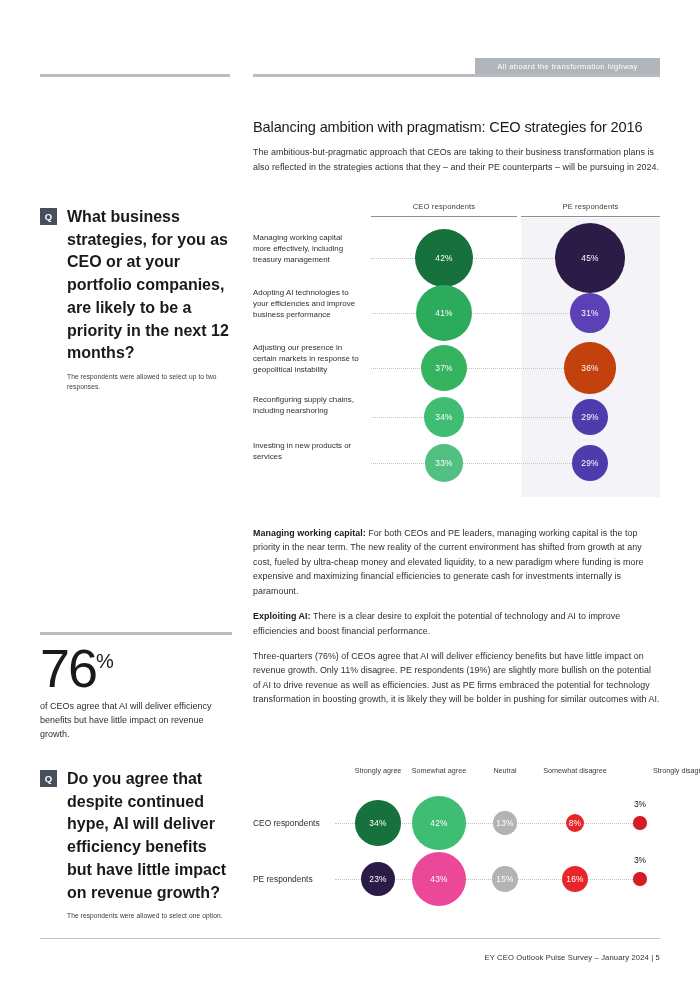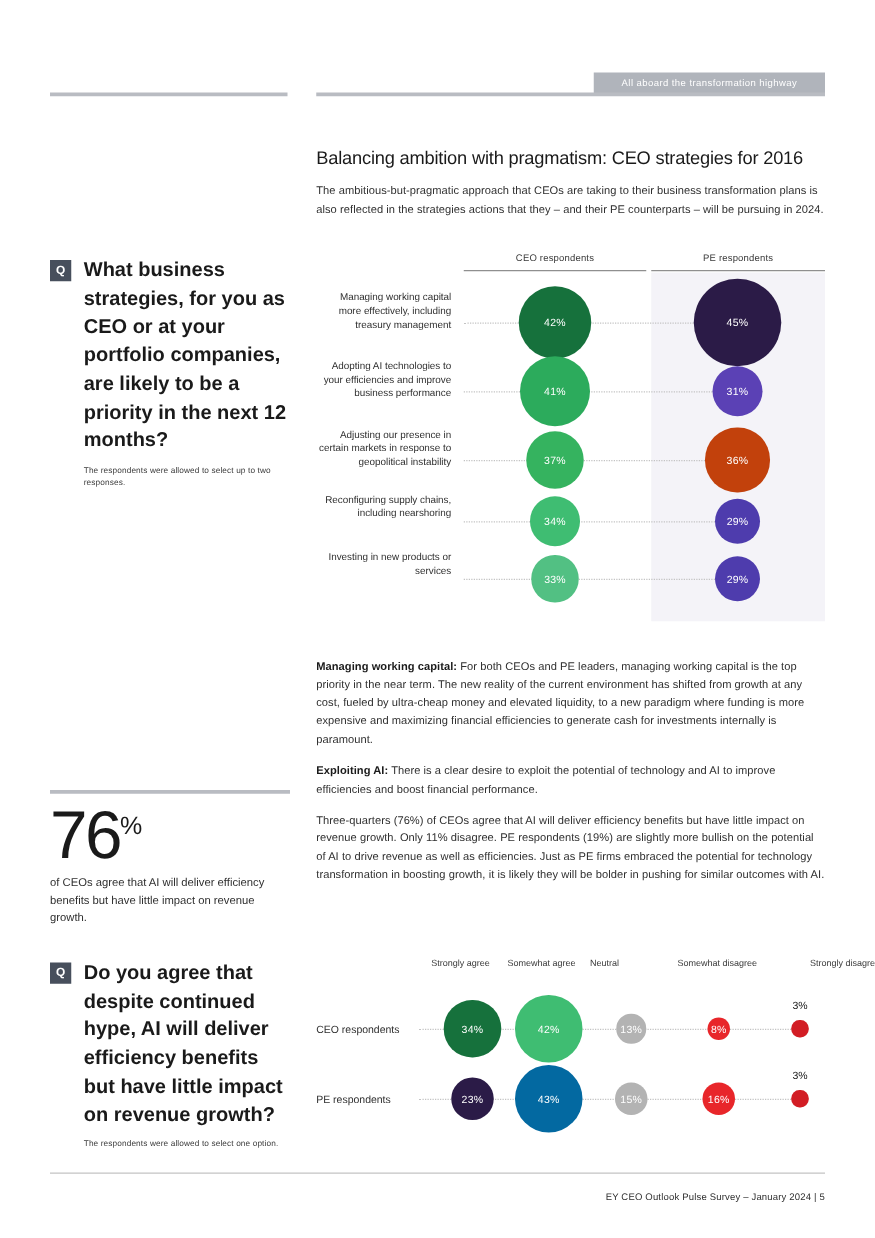--- a/index.html
+++ b/index.html
@@ -155,21 +155,21 @@
     letter-spacing: .15px;
   }
   .col-head .rule {
     margin-top: 5px;
     height: 1px;
     background: #8f8f8f;
   }
   .c1-head-ceo { left: 118px; width: 146px; }
   .c1-head-pe  { left: 268px; width: 139px; }
 
-  .row1 { position: absolute; left: 0; width: 407px; text-align: right; }
+  .row1 { position: absolute; left: 0; width: 407px; }
   .row1 .lbl {
     position: absolute;
     left: 0; width: 108px;
     font-size: 7.9px;
     line-height: 1.42;
     color: #2f2f2f;
   }
   .dotline {
     position: absolute;
     height: 0;
@@ -192,20 +192,21 @@
     position: relative;
     width: 407px;
     height: 140px;
   }
   .c2-head {
     position: absolute;
     top: 0;
     font-size: 7.2px;
     line-height: 1.3;
     color: #3a3a3a;
+    text-align: center;
   }
   .c2-rowlbl {
     position: absolute;
     font-size: 8.4px;
     color: #2f2f2f;
   }
   .c2-out {
     position: absolute;
     font-size: 8.4px;
     color: #1a1a1a;
@@ -335,21 +336,21 @@
         <div class="dotline" style="left: 82px; width: 310px; top: 57px;"></div>
         <div class="bub" style="height: 45.36px; width: 45.36px; left: 102.32px; top: 34.32px; background: rgb(22, 113, 60);">34%</div>
         <div class="bub" style="height: 53.68px; width: 53.68px; left: 159.16px; top: 30.16px; background: rgb(63, 189, 114);">42%</div>
         <div class="bub" style="height: 23.52px; width: 23.52px; left: 240.24px; top: 45.24px; background: rgb(179, 179, 179);">13%</div>
         <div class="bub" style="height: 18.32px; width: 18.32px; left: 312.84px; top: 47.84px; background: rgb(232, 38, 42);">8%</div>
         <div class="c2-out" style="left: 367px; width: 40px; top: 33.44px;">3%</div>
         <div class="bub" style="height: 13.12px; width: 13.12px; left: 380.44px; top: 50.44px; background: rgb(210, 29, 36);"></div>
         <div class="c2-rowlbl" style="left: 0px; top: 108px;">PE respondents</div>
         <div class="dotline" style="left: 82px; width: 310px; top: 113px;"></div>
         <div class="bub" style="height: 33.92px; width: 33.92px; left: 108.04px; top: 96.04px; background: rgb(43, 27, 71);">23%</div>
-        <div class="bub" style="height: 54.72px; width: 54.72px; left: 158.64px; top: 85.64px; background: #0369a1;">43%</div>
+        <div class="bub" style="height: 54.72px; width: 54.72px; left: 158.64px; top: 85.64px; background: #ec4899;">43%</div>
         <div class="bub" style="height: 25.6px; width: 25.6px; left: 239.2px; top: 100.2px; background: rgb(179, 179, 179);">15%</div>
         <div class="bub" style="height: 26.64px; width: 26.64px; left: 308.68px; top: 99.68px; background: rgb(232, 38, 42);">16%</div>
         <div class="c2-out" style="left: 367px; width: 40px; top: 89.44px;">3%</div>
         <div class="bub" style="height: 13.12px; width: 13.12px; left: 380.44px; top: 106.44px; background: rgb(210, 29, 36);"></div>
       </div>
   </div>
 </div>
 
 <div class="foot-rule"></div>
 <div class="foot-txt">EY CEO Outlook Pulse Survey – January 2024  |  5</div>

